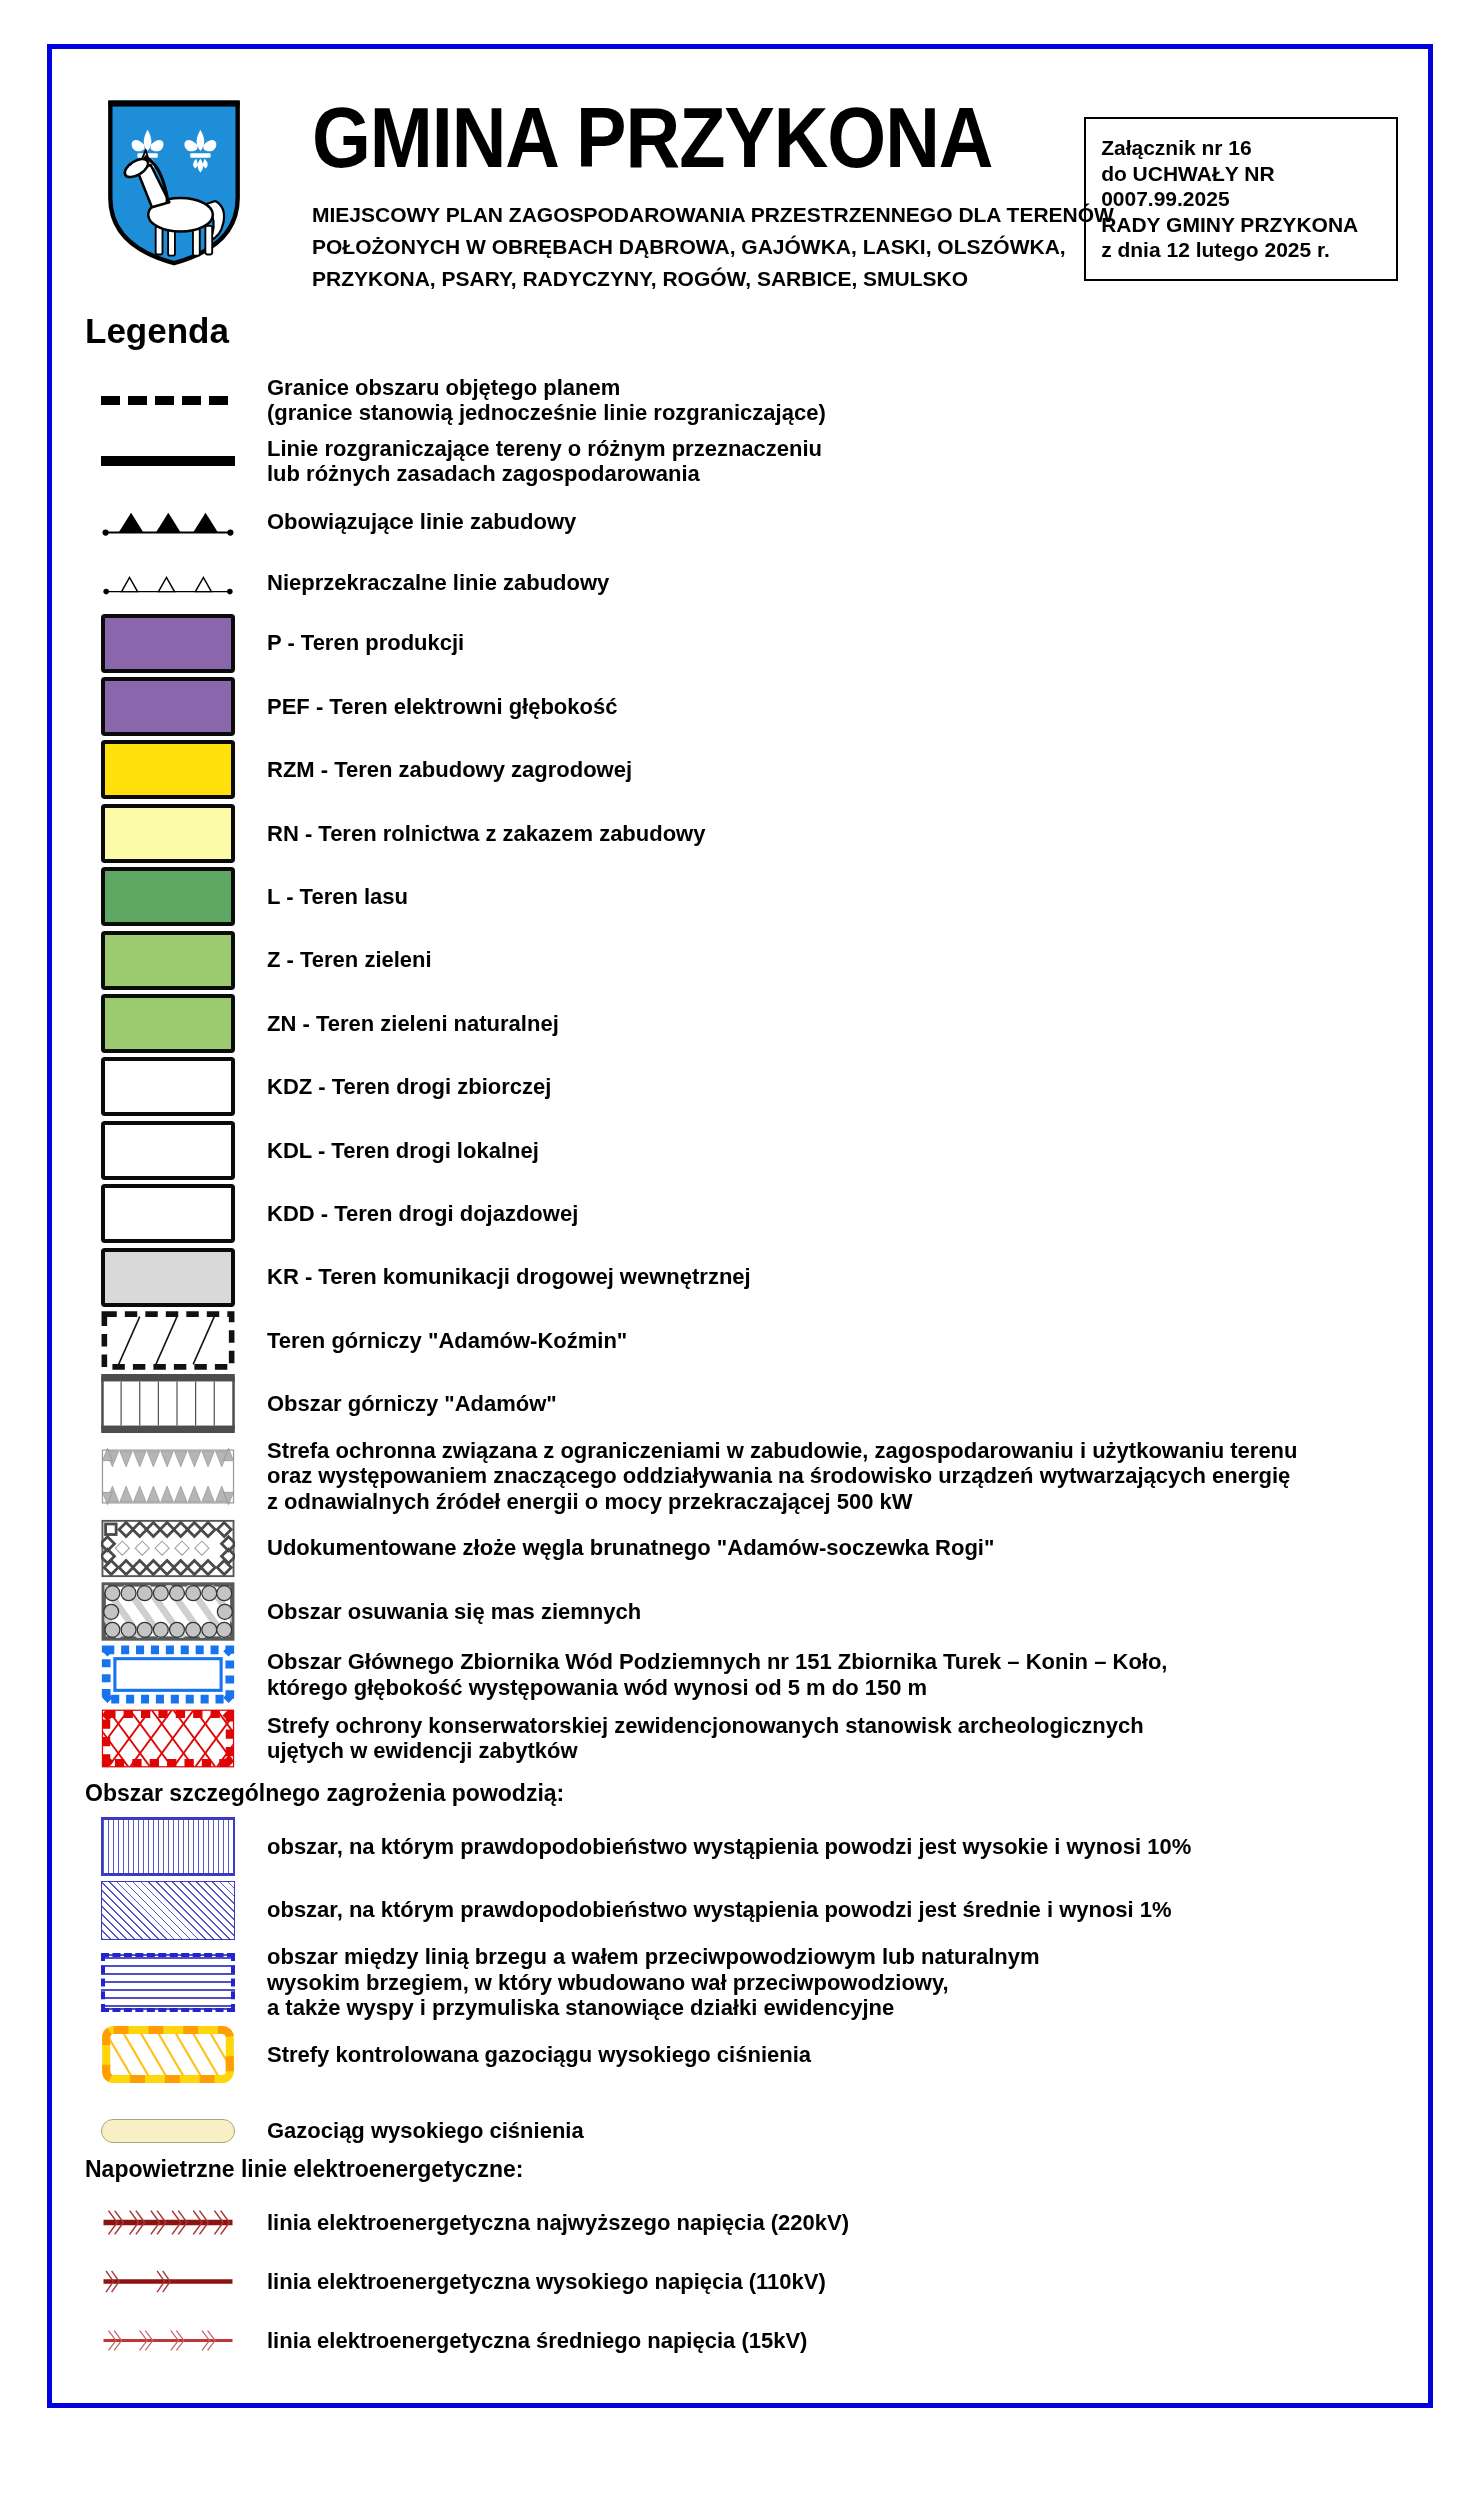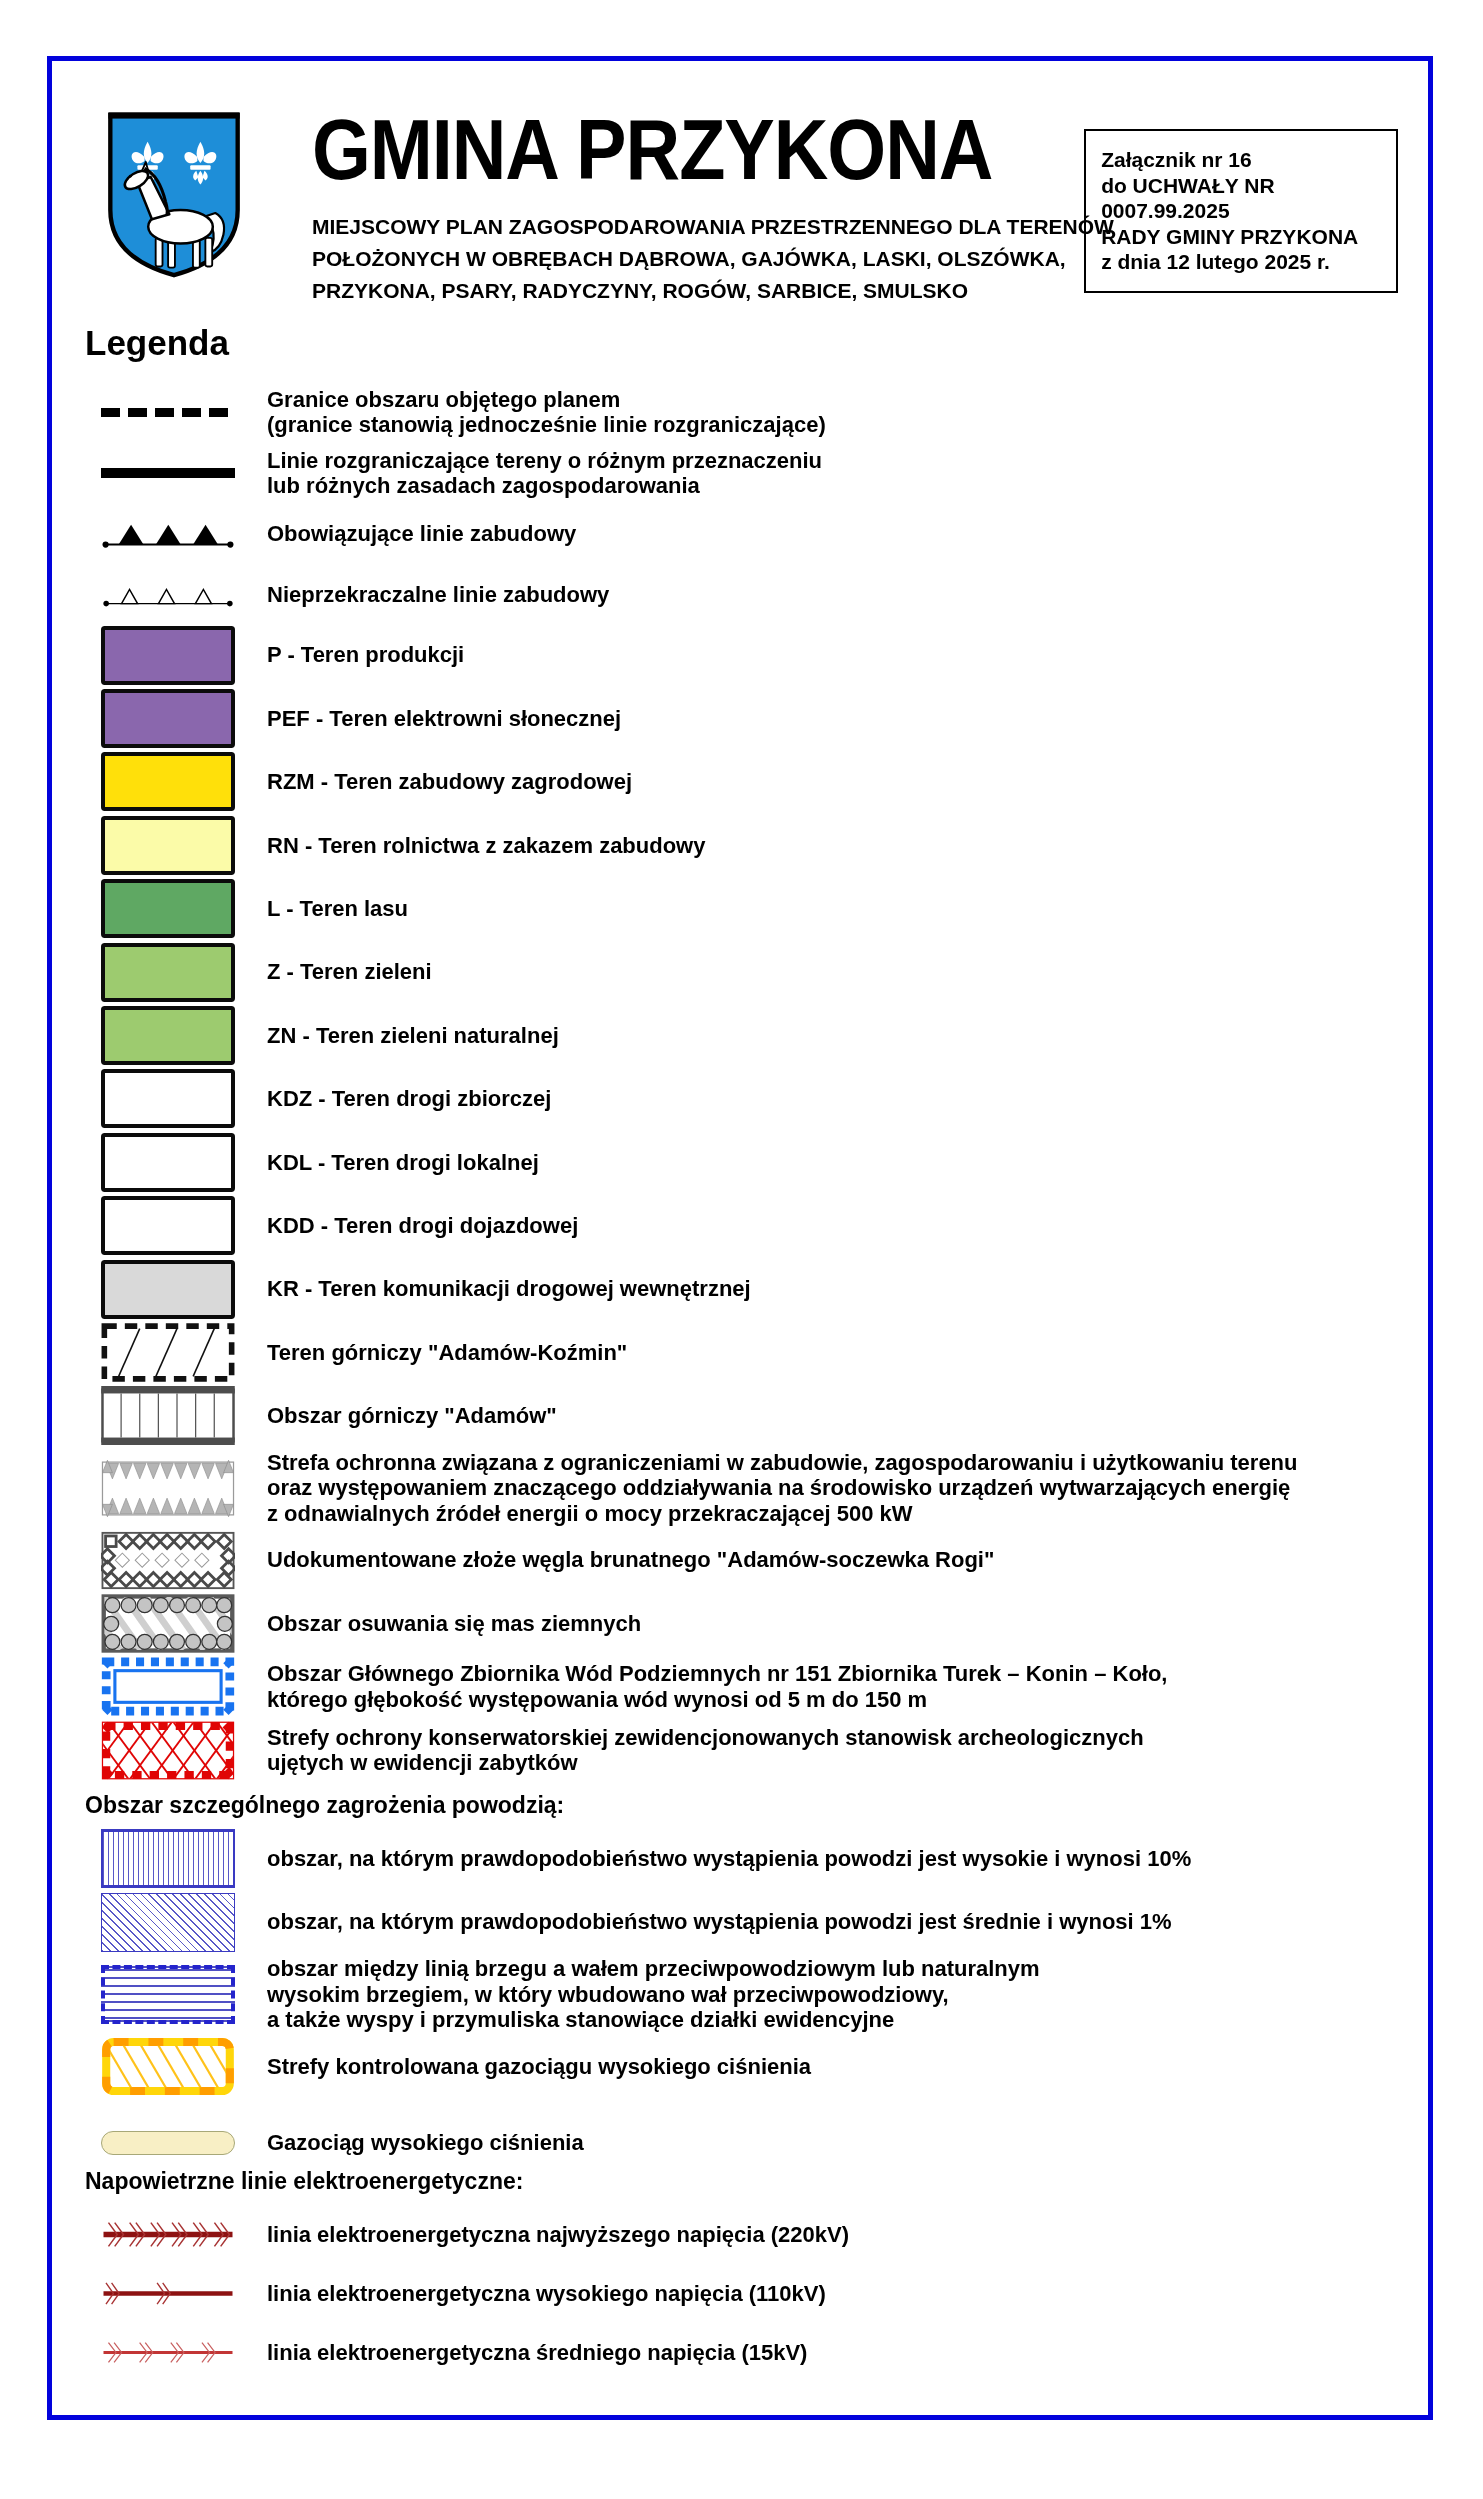--- a/index.html
+++ b/index.html
@@ -1,21 +1,21 @@
 <!DOCTYPE html>
 <html style="font-size:10px"><head>
 <meta charset="utf-8">
 <style>
   html,body{margin:0;padding:0;}
   body{
     width:1483px;height:2500px;background:#ffffff;position:relative;
     font-family:"Liberation Sans", sans-serif;color:#000;overflow:hidden;
   }
   .frame{
-    position:absolute;left:47px;top:56px;width:1376px;height:2354px;
+    position:absolute;left:47px;top:44px;width:1376px;height:2354px;
     border:5.6px solid #0202DC;background:#fff;
   }
   .content{position:absolute;left:0;top:0;right:0;padding:46px 18.7px 0 49px;}
 
   
   .hdr{display:flex;align-items:flex-start;position:relative;min-height:199px;}
   .coat{flex:0 0 146px;}
   .titleblock{margin-left:65px;padding-top:5px;max-width:903px;}
   .main-title{
     font-size:86px;font-weight:bold;letter-spacing:-1.2px;line-height:75px;
@@ -156,21 +156,21 @@
   <div class="row">
     <div class="sym">
           <div class="swatch" style="background-color: rgb(138, 103, 173);"></div>
         </div>
     <div class="lbl">P - Teren produkcji</div>
   </div>
   <div class="row">
     <div class="sym">
           <div class="swatch" style="background-color: rgb(138, 103, 173);"></div>
         </div>
-    <div class="lbl">PEF - Teren elektrowni słonecznej</div>
+    <div class="lbl">PEF - Teren elektrowni głębokość</div>
   </div>
   <div class="row">
     <div class="sym">
           <div class="swatch" style="background-color: rgb(255, 224, 10);"></div>
         </div>
     <div class="lbl">RZM - Teren zabudowy zagrodowej</div>
   </div>
   <div class="row">
     <div class="sym">
           <div class="swatch" style="background-color: rgb(251, 251, 168);"></div>

